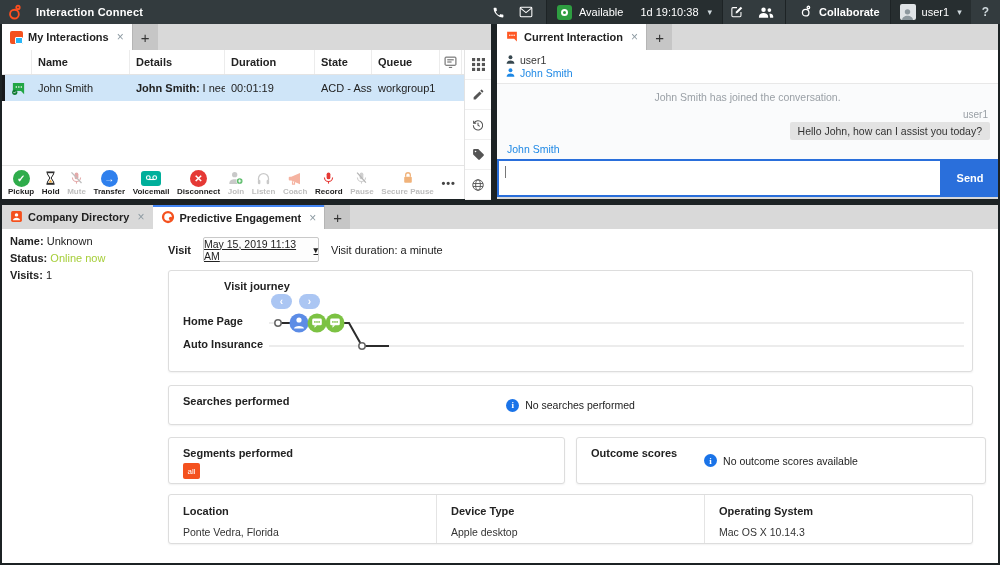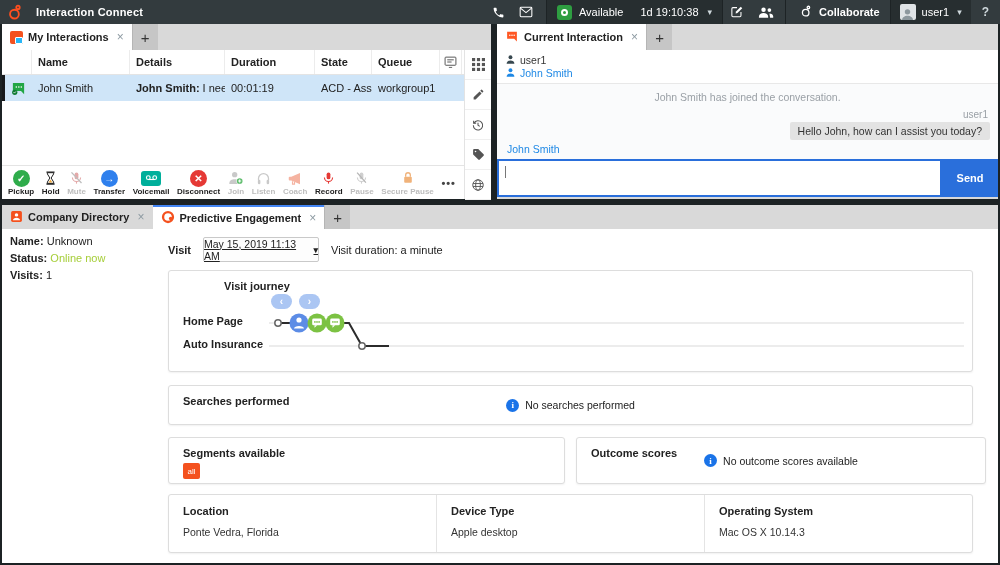--- a/index.html
+++ b/index.html
@@ -118,21 +118,21 @@
   .info-i { width:13px; height:13px; border-radius:50%; background:#1a73e8; color:#fff; font-size:9px; font-weight:bold;
             display:inline-flex; align-items:center; justify-content:center; font-family:"Liberation Serif", serif; }
 
   .segments-card { left:166px; top:208px; width:397px; height:47px; }
   .segments-card .card-title { position:absolute; left:14px; top:9px; }
   .seg-badge { position:absolute; left:14px; top:25px; width:17px; height:16px; background:#f4511e; border-radius:2px;
                color:#fff; font-size:8px; display:flex; align-items:center; justify-content:center; }
   .outcomes-card { left:574px; top:208px; width:410px; height:47px; }
   .outcomes-card .card-title { position:absolute; left:14px; top:9px; }
 
-  .details-card { left:166px; top:265px; width:805px; height:59px; display:flex; }
+  .details-card { left:166px; top:265px; width:805px; height:50px; display:flex; }
   .dcol { flex:1; padding:10px 0 0 14px; }
   .dcol + .dcol { border-left:1px solid #e4e4e4; }
   .dcol .dlabel { font-size:11px; font-weight:bold; color:#222; margin-bottom:9px; }
   .dcol .dvalue { font-size:10.5px; color:#333; }
 
   
   .mi-icon { width:13px; height:13px; background:#f4511e; border-radius:2px; position:relative; }
   .mi-inner { position:absolute; right:0; bottom:0; width:8px; height:7px; background:#29b6f6; border:1px solid #fff; border-radius:1px; }
 </style>
 </head>
@@ -543,21 +543,21 @@
 
       <div class="card searches-card">
         <div class="card-title">Searches performed</div>
         <div class="empty-center">
           <span class="info-i">i</span>
           <span>No searches performed</span>
         </div>
       </div>
 
       <div class="card segments-card">
-        <div class="card-title">Segments available</div>
+        <div class="card-title">Segments performed</div>
         <div class="seg-badge">all</div>
       </div>
 
       <div class="card outcomes-card">
         <div class="card-title">Outcome scores</div>
         <div class="empty-center">
           <span class="info-i">i</span>
           <span>No outcome scores available</span>
         </div>
       </div>

